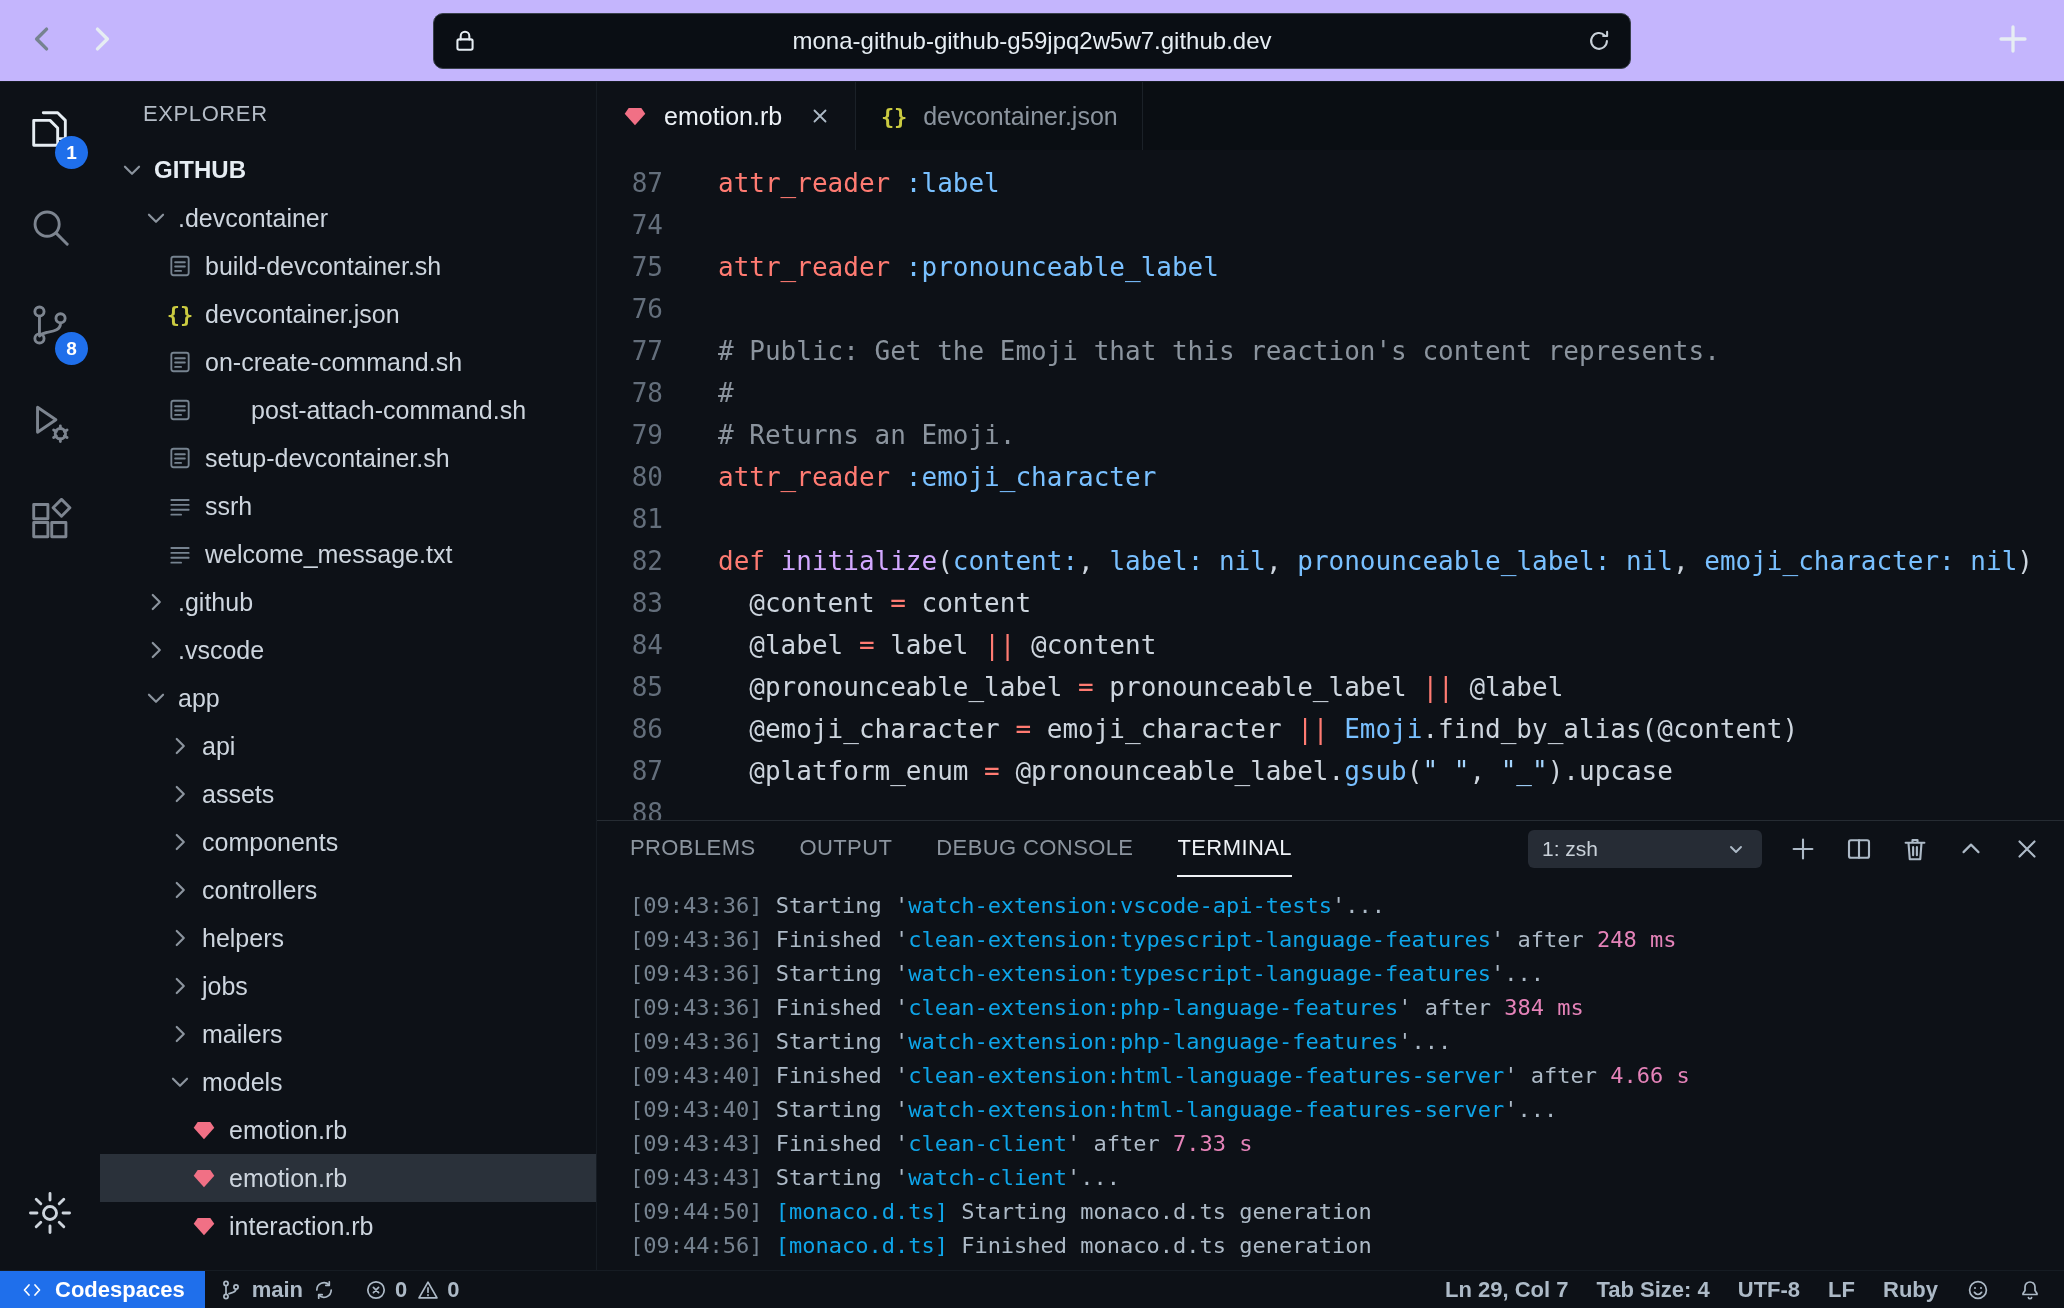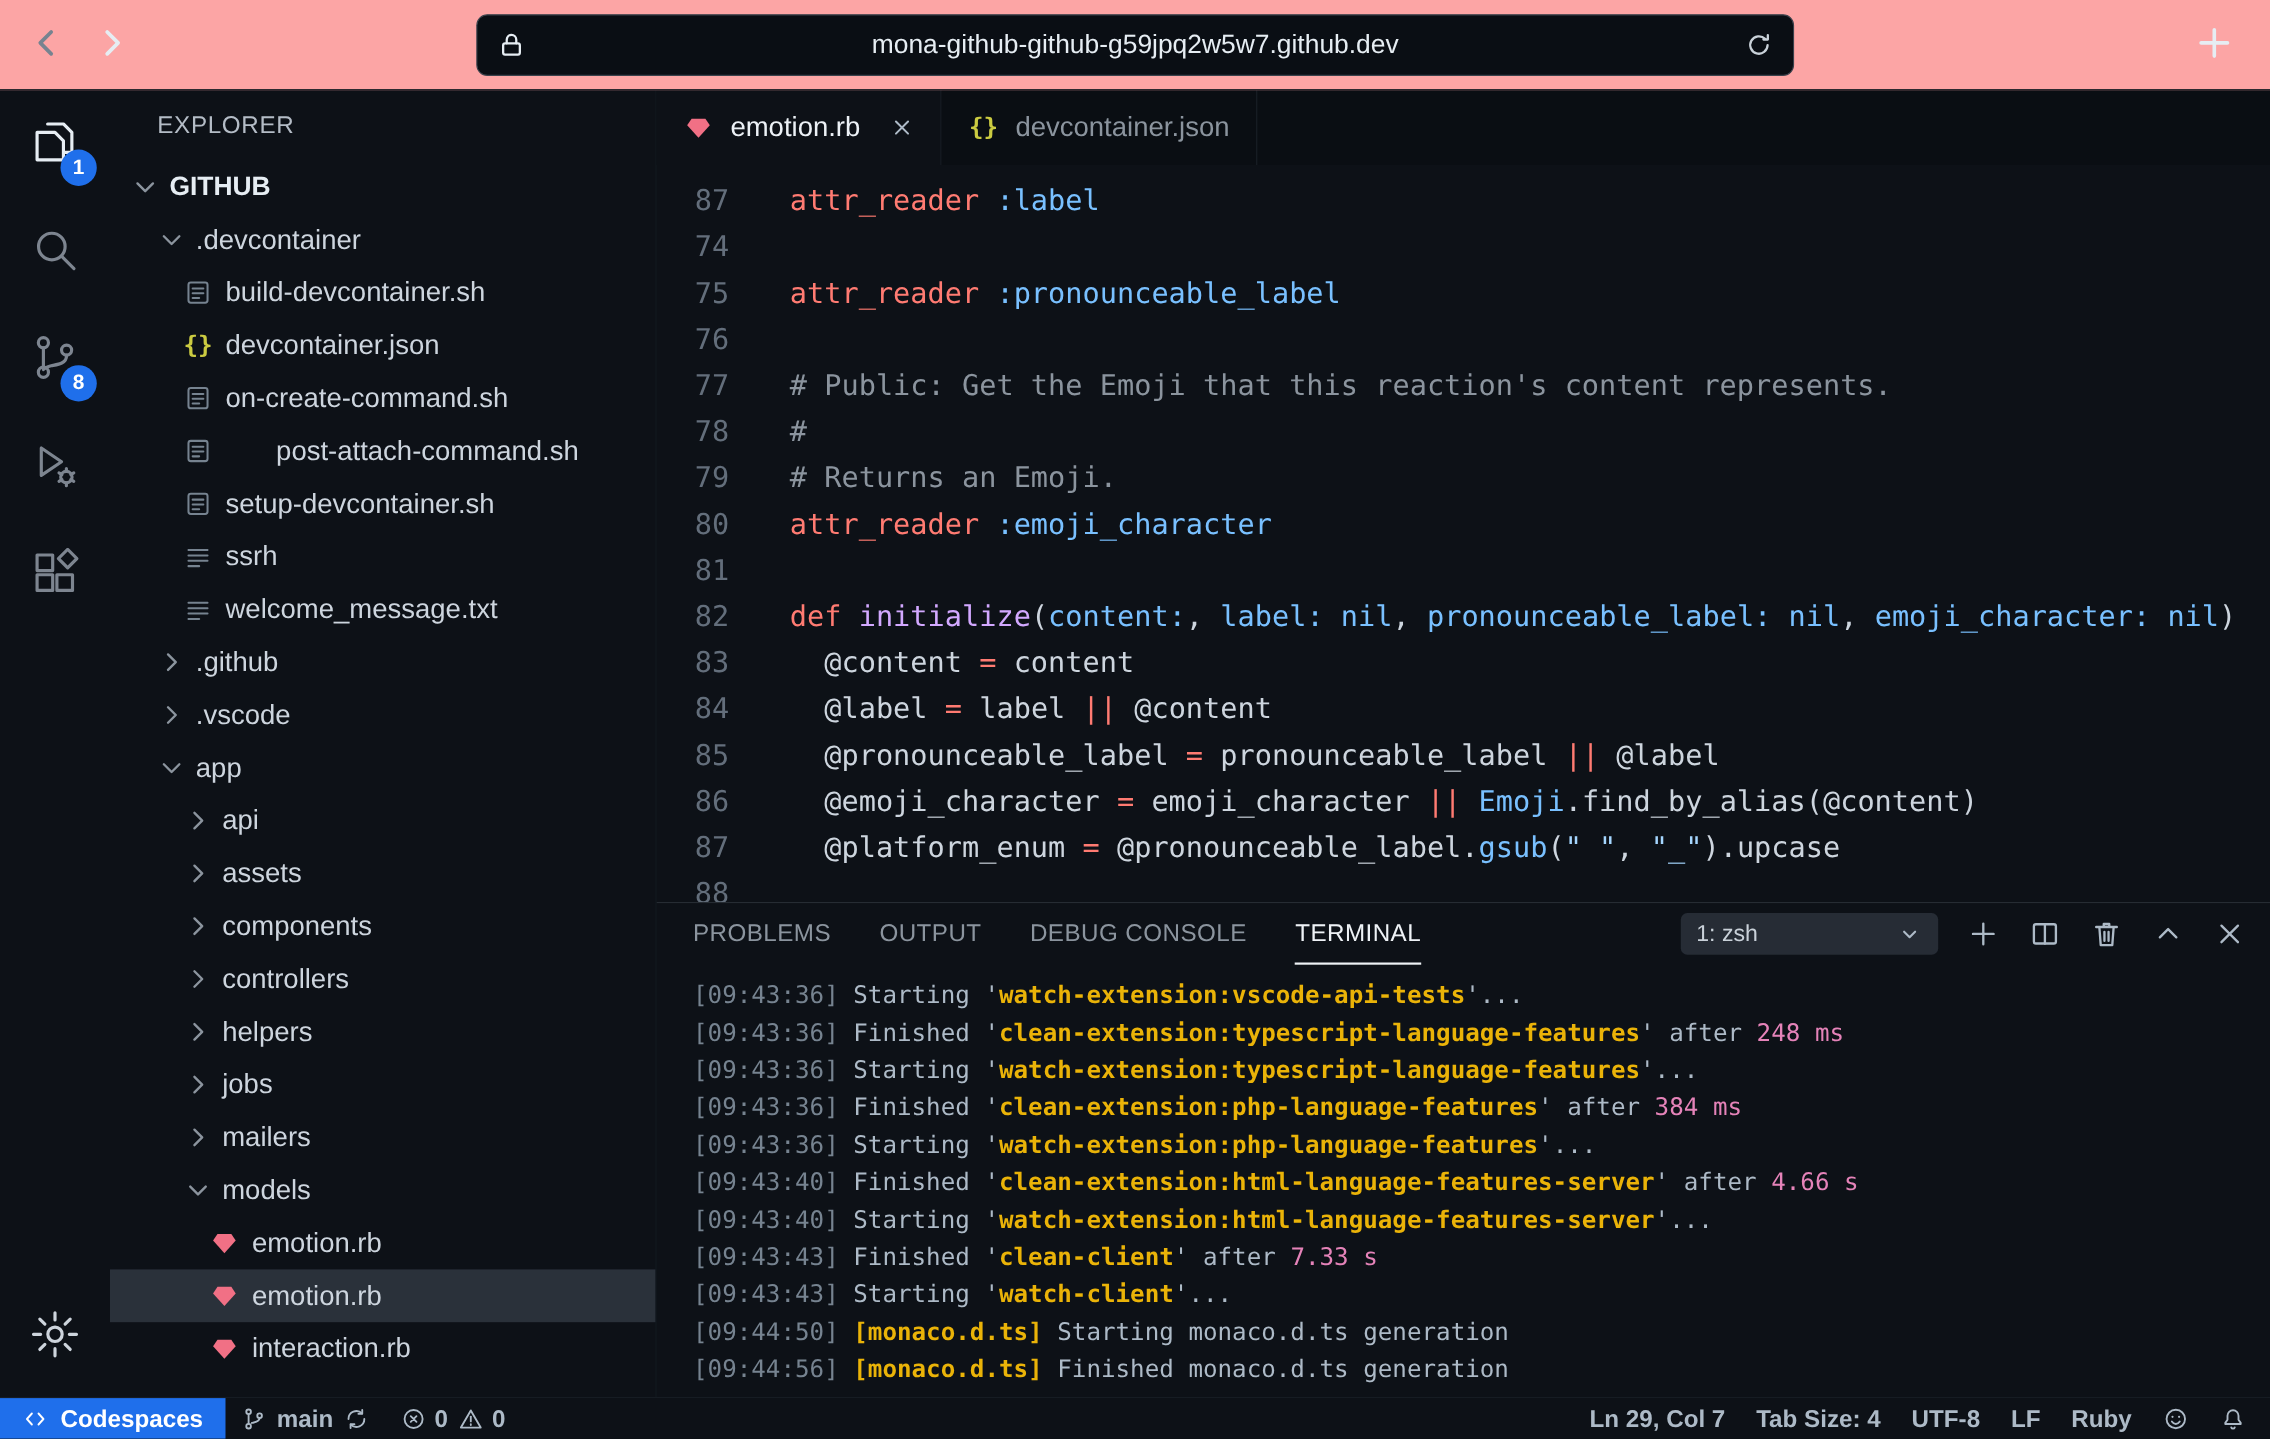--- a/index.html
+++ b/index.html
@@ -1,21 +1,21 @@
 <!DOCTYPE html>
 <html><head>
 <meta charset="utf-8">
 <style>
   * { margin:0; padding:0; box-sizing:border-box; }
   html,body { width:2064px; height:1308px; overflow:hidden; }
   body { background:#0d1117; font-family:"Liberation Sans", sans-serif; color:#c9d1d9; }
   .app { width:2064px; height:1308px; display:flex; flex-direction:column; background:#0d1117; }
 
   
-  .topbar { height:82px; flex:none; position:relative; display:flex; align-items:center; background:#fca5a5; border-bottom:1px solid #161c23; padding-left:14px; }
+  .topbar { height:82px; flex:none; position:relative; display:flex; align-items:center; background:#c4b5fd; border-bottom:1px solid #161c23; padding-left:14px; }
   .navbtn { background:none; border:none; width:58px; height:58px; display:flex; align-items:center; justify-content:center; cursor:pointer; }
   .navbtn svg { width:34px; height:34px; fill:none; stroke-width:2.4; stroke-linecap:round; stroke-linejoin:round; }
   .navbtn.back svg { stroke:#768390; }
   .navbtn.fwd svg { stroke:#e6edf3; }
   .urlbar { position:absolute; left:50%; top:13px; transform:translateX(-50%); width:1198px; height:56px; border:1px solid #3a414b; border-radius:10px; background:#0a0e14; display:flex; align-items:center; padding:0 18px; }
   .urlbar .icwrap { display:flex; }
   .urlbar svg { width:26px; height:26px; fill:none; stroke-width:1.9; stroke-linecap:round; stroke-linejoin:round; }
   .lockw svg { stroke:#e6edf3; }
   .refw svg { stroke:#c9d1d9; }
   .url-text { flex:1; text-align:center; font-size:24px; color:#e6edf3; white-space:nowrap; }
@@ -70,21 +70,21 @@
   .ptab { display:flex; align-items:center; margin-right:44px; font-size:22px; letter-spacing:.4px; color:#8b949e; border-bottom:2px solid transparent; cursor:pointer; }
   .ptab.active { color:#eef2f6; border-bottom-color:#eef2f6; }
   .panel-controls { margin-left:auto; display:flex; align-items:center; gap:26px; }
   .shell-select { width:234px; height:38px; background:#262c35; border-radius:6px; display:flex; align-items:center; padding:0 14px; font-size:21px; color:#c9d1d9; cursor:pointer; }
   .shell-select .cd { margin-left:auto; display:flex; }
   .shell-select svg { width:24px; height:24px; stroke:#adbac7; fill:none; stroke-width:1.9; stroke-linecap:round; stroke-linejoin:round; }
   .pc-icon { display:flex; color:#adbac7; cursor:pointer; }
   .pc-icon svg { width:30px; height:30px; stroke:currentColor; fill:none; stroke-width:1.7; stroke-linecap:round; stroke-linejoin:round; }
   .terminal { flex:1; overflow:hidden; padding:12px 0 0 33px; font-family:"DejaVu Sans Mono", monospace; font-size:22px; line-height:34px; }
   .term-line { height:34px; white-space:pre; }
-  .tm-dim { color:#768390; } .tm-fg { color:#adbac7; } .tm-cyan { color:#eab308;font-weight:bold; } .tm-mag { color:#e583b9; }
+  .tm-dim { color:#768390; } .tm-fg { color:#adbac7; } .tm-cyan { color:#0ea5e9; } .tm-mag { color:#e583b9; }
 
   
   .statusbar { height:38px; flex:none; display:flex; align-items:stretch; background:#0d1117; border-top:1px solid #161c23; font-size:22px; color:#adbac7; }
   .sb-item { display:flex; align-items:center; gap:9px; padding:0 14px; cursor:pointer; white-space:nowrap;font-weight:bold; }
   .sb-codespaces { background:#1f6feb; color:#fff; padding:0 20px; gap:11px; }
   .sb-icon { display:flex; }
   .sb-icon svg { width:24px; height:24px; stroke:currentColor; fill:none; stroke-width:1.7; stroke-linecap:round; stroke-linejoin:round; }
   .sb-right { margin-left:auto; display:flex; align-items:center; padding-right:8px; }
   .sb-num { margin-left:-2px; }
 </style>

